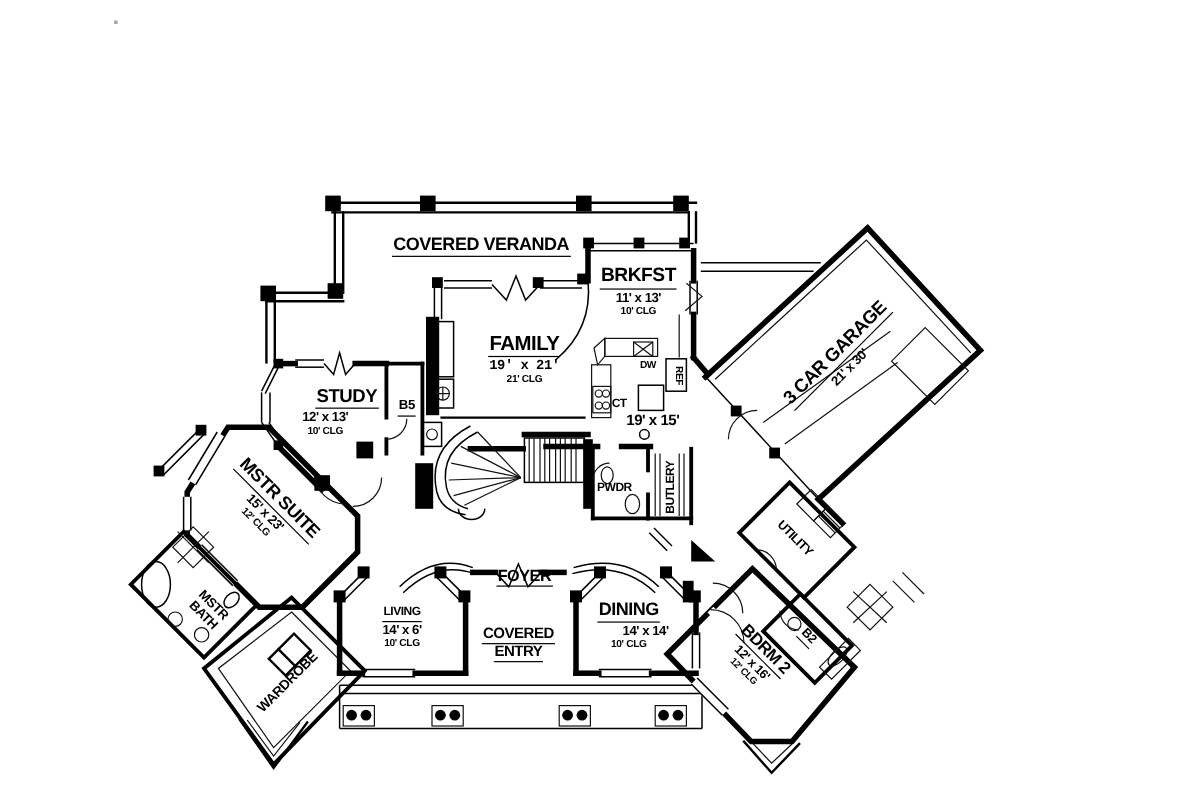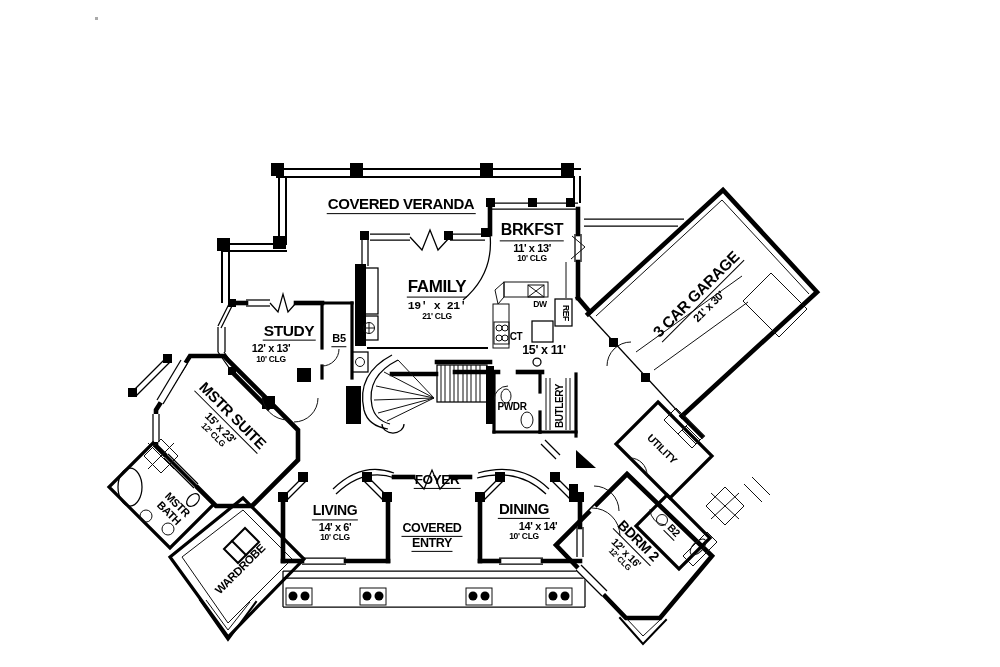--- a/index.html
+++ b/index.html
@@ -368,21 +368,21 @@
   <div class="lbl" style="left:339px;top:340px;font-size:11px;text-decoration:underline;">
     <span class="rn">B5</span>
   </div>
 
   <div class="lbl rm45" style="left:702px;top:300px;">
     <div style="font-size:15.5px;"><span class="rn">3 CAR GARAGE</span></div>
     <div class="dims" style="font-size:11px;">21' x 30'</div>
   </div>
 
   <div class="lbl" style="left:544px;top:351px;font-size:12.5px;">
-    <span>15' x 11'</span>
+    <span>19' x 15'</span>
   </div>
 
   <div class="lbl" style="left:540px;top:304px;font-size:8.5px;">
     <span>DW</span>
   </div>
   <div class="lbl" style="left:516px;top:337px;font-size:10px;">
     <span>CT</span>
   </div>
   <div class="lbl r90" style="left:566px;top:313px;font-size:8.5px;">
     <span>REF</span>
@@ -409,21 +409,21 @@
   <div class="lbl r45" style="left:173px;top:509px;font-size:11px;">
     <div>MSTR</div>
     <div>BATH</div>
   </div>
 
   <div class="lbl rm45" style="left:240px;top:569px;font-size:11.5px;">
     <span>WARDROBE</span>
   </div>
 
   <div class="lbl" style="left:335px;top:523px;">
-    <div style="font-size:14px;"><span class="rn">LIVING</span></div>
+    <div style="font-size:10px;"><span class="rn">LIVING</span></div>
     <div class="dims" style="font-size:11px;">14' x 6'</div>
     <div class="clg" style="font-size:8.5px;">10' CLG</div>
   </div>
 
   <div class="lbl" style="left:432px;top:537px;font-size:12.5px;">
     <div><span class="rn">COVERED</span></div>
     <div><span class="rn">ENTRY</span></div>
   </div>
 
   <div class="lbl" style="left:524px;top:521px;">

